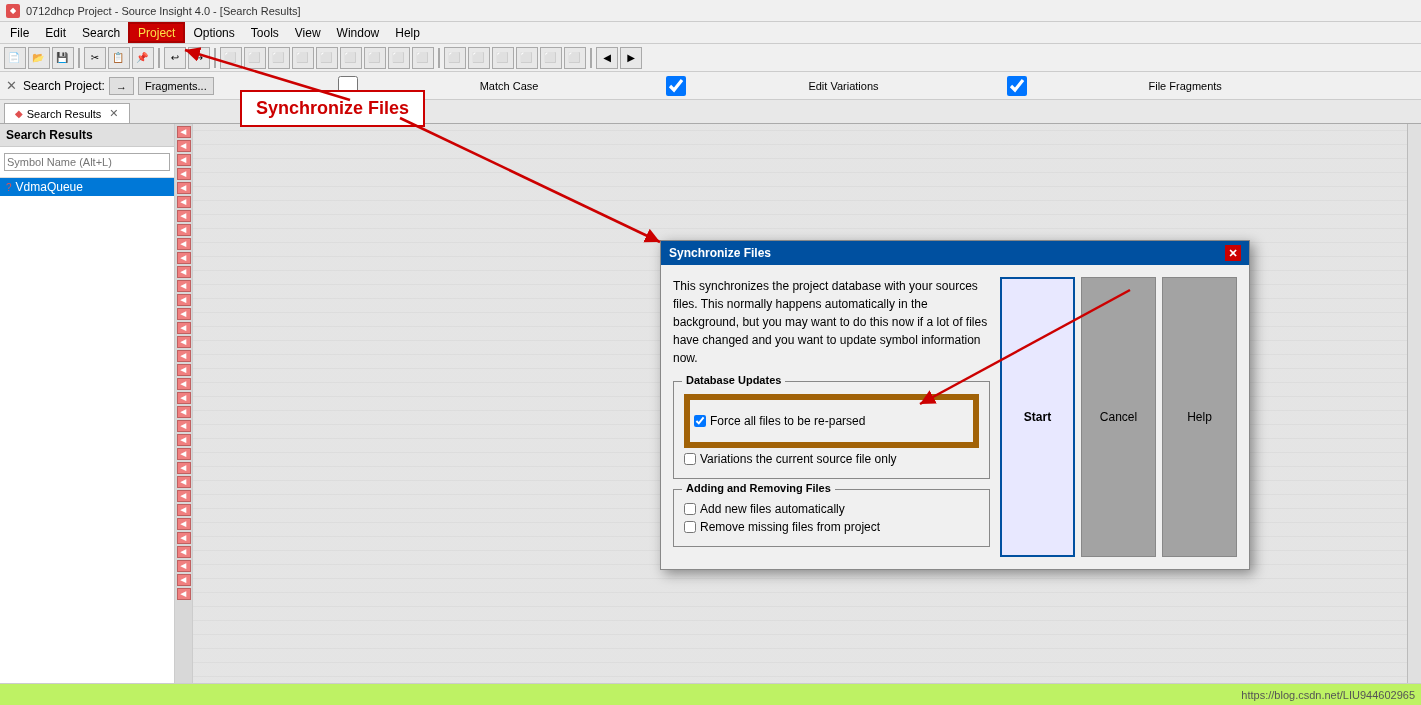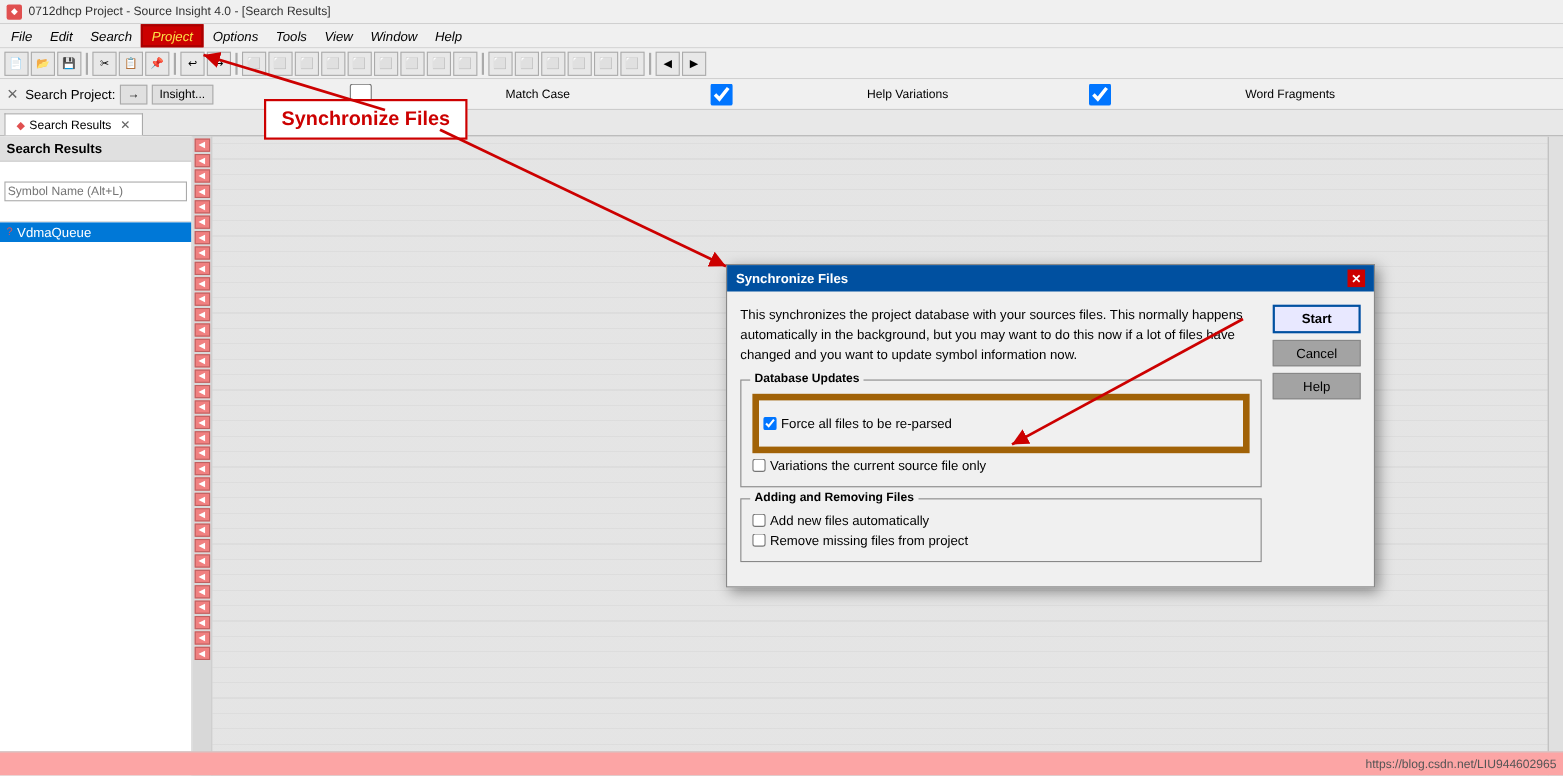--- a/index.html
+++ b/index.html
@@ -28,21 +28,20 @@
       padding: 0 2px;
       border-bottom: 1px solid #ccc;
       font-size: 12px;
     }
     .menu-item {
       padding: 2px 8px;
       cursor: pointer;
       height: 100%;
       display: flex;
       align-items: center;
-      font-style: italic;
     }
     .menu-item.highlighted { background: #cc0000; color: #fde047; border: 2px solid #aa0000; }
 
     
     .toolbar {
       background: #f0f0f0;
       height: 28px;
       display: flex;
       align-items: center;
       padding: 2px 4px;
@@ -133,21 +132,21 @@
       flex-direction: column;
     }
     .panel-header {
       background: #e0e0e0;
       padding: 4px 6px;
       font-weight: bold;
       font-size: 12px;
       border-bottom: 1px solid #ccc;
     }
     .panel-filter {
-      padding: 18px 4px;
+      padding: 6px 4px;
       border-bottom: 1px solid #ddd;
     }
     .panel-filter input {
       width: 100%;
       height: 18px;
       font-size: 11px;
       border: 1px solid #aaa;
       padding: 0 2px;
     }
     .panel-list { flex: 1; overflow-y: auto; }
@@ -217,21 +216,21 @@
       border-left: 1px solid #bbb;
     }
 
     
     .status-bar {
       position: absolute;
       bottom: 0;
       left: 0;
       right: 0;
       height: 22px;
-      background: #fca5a5;
+      background: #bef264;
       border-top: 1px solid #ccc;
       display: flex;
       align-items: center;
       padding: 0 6px;
       font-size: 11px;
       color: #555;
       justify-content: flex-end;
     }
 
     
@@ -271,21 +270,21 @@
       font-weight: bold;
     }
     .dialog-body {
       padding: 12px;
       display: flex;
       gap: 10px;
     }
     .dialog-content { flex: 1; }
     .dialog-buttons {
       display: flex;
-      flex-direction: column;
+      flex-direction: row;
       gap: 6px;
       min-width: 80px;
     }
     .dialog-btn {
       padding: 4px 12px;
       background: #a3a3a3;
       border: 1px solid #888;
       cursor: pointer;
       font-size: 12px;
       text-align: center;
@@ -405,33 +404,33 @@
   <div class="toolbar-btn">⬜</div>
   <div class="toolbar-separator"></div>
   <div class="toolbar-btn">◀</div>
   <div class="toolbar-btn">▶</div>
 </div>
 
 <div class="search-bar">
   <span class="close-btn-x">✕</span>
   <span>Search Project:</span>
   <button class="search-bar-btn">→</button>
-  <button class="search-bar-btn">Insight...</button>
+  <button class="search-bar-btn">Fragments...</button>
   <div class="search-options">
     <label>
       <input type="checkbox" style="">
       <span>Match Case</span>
     </label>
     <label>
       <input type="checkbox" checked="" style="">
-      <span>Help Variations</span>
+      <span>Edit Variations</span>
     </label>
     <label>
       <input type="checkbox" checked="" style="">
-      <span>Word Fragments</span>
+      <span>File Fragments</span>
     </label>
   </div>
 </div>
 
 <div class="tab-bar">
   <div class="tab active">
     <span class="tab-icon">◆</span>
     <span>Search Results</span>
     <span style="margin-left:4px; color:#666;">✕</span>
   </div>

